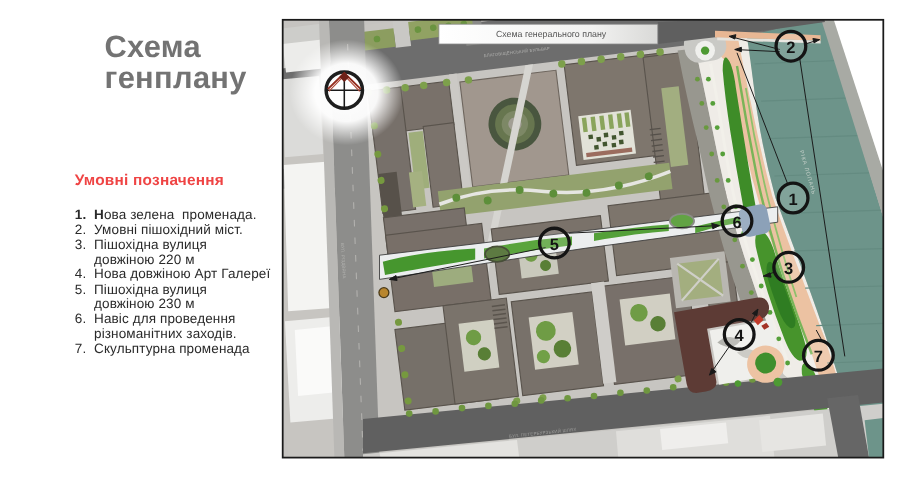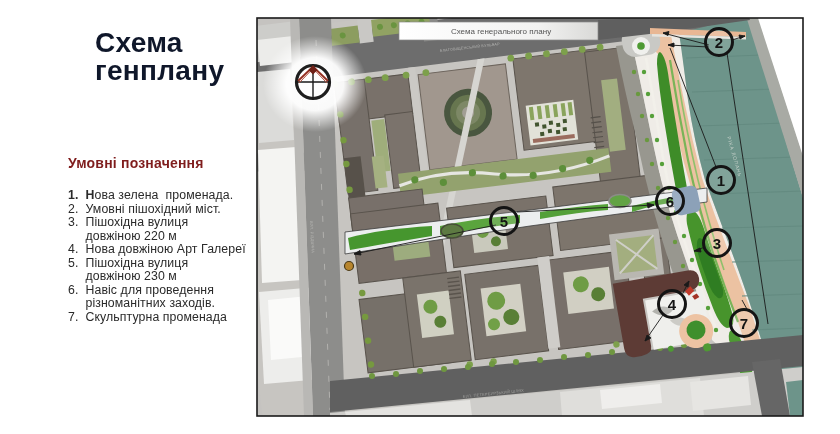--- a/index.html
+++ b/index.html
@@ -1,20 +1,20 @@
 <!DOCTYPE html>
 <html><head>
 <meta charset="utf-8">
 <style>
   html,body{margin:0;padding:0;background:#ffffff;}
   #page{position:relative;width:840px;height:434px;background:#ffffff;overflow:hidden;
         font-family:"Liberation Sans", sans-serif;}
-  .title{position:absolute;left:95px;top:29px;font-size:28px;font-weight:bold;color:#0f172a;
+  .title{position:absolute;left:95px;top:29px;font-size:28px;font-weight:bold;color:#737373;
          line-height:28px;letter-spacing:0.3px;}
-  .legendhead{position:absolute;left:68px;top:155px;font-size:14px;font-weight:bold;color:#7f1d1d;letter-spacing:0.2px;}
+  .legendhead{position:absolute;left:68px;top:155px;font-size:14px;font-weight:bold;color:#ef4444;letter-spacing:0.2px;}
   .legend{position:absolute;left:68px;top:189px;font-size:12.3px;color:#2a2a2a;line-height:13.5px;letter-spacing:0.1px;}
   .legend td{padding:0;} .legend td.n{vertical-align:top;padding:0 7px 0 0;}
   .legend table{border-collapse:collapse;}
 </style>
 </head>
 <body>
 <div id="page">
 
   <div class="title">Схема<br>генплану</div>
 

